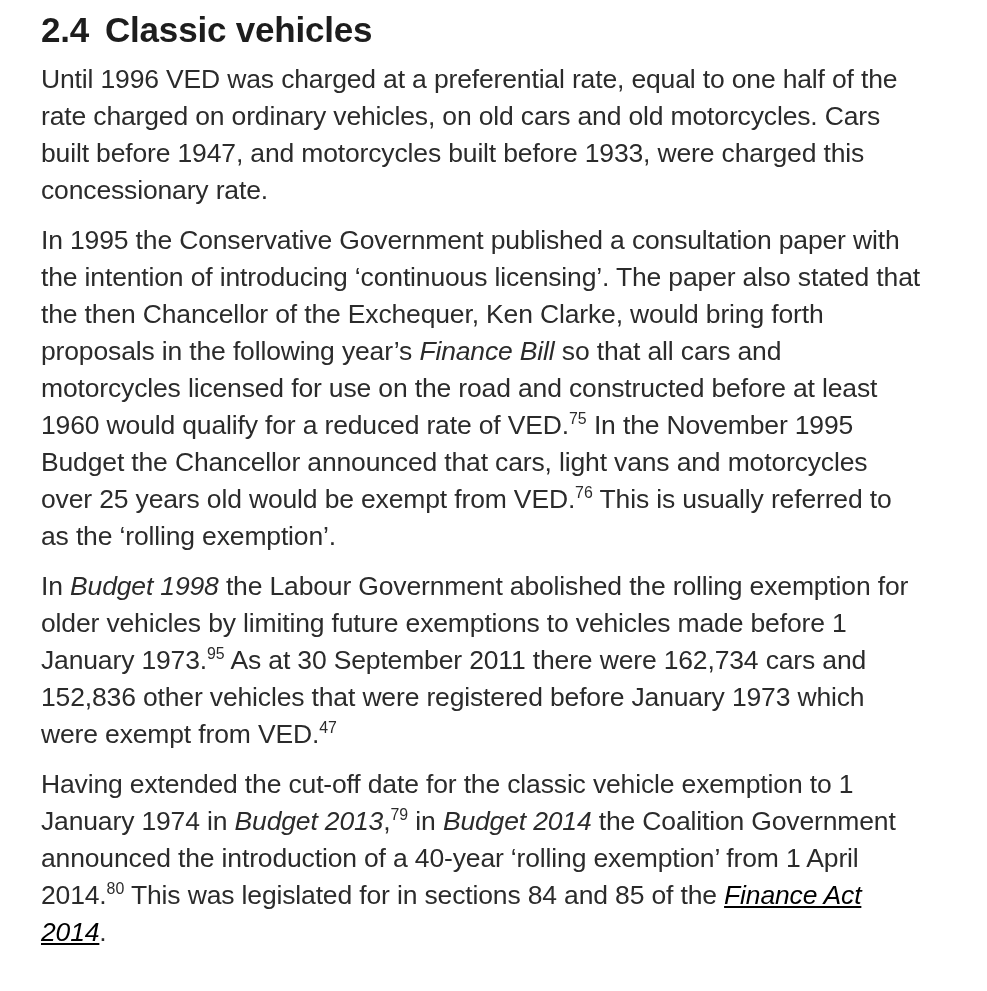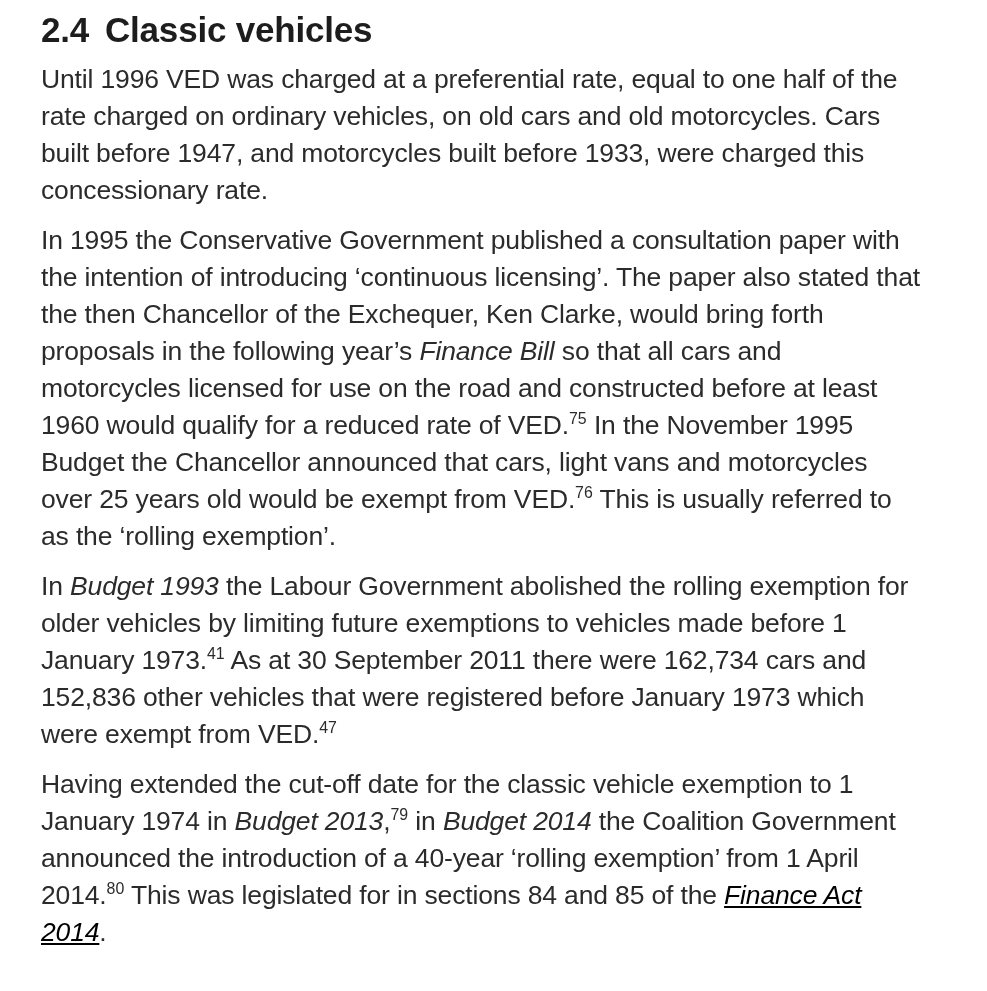--- a/index.html
+++ b/index.html
@@ -91,20 +91,20 @@
 
   <p class="body-para">
     <span>Until 1996 VED was charged at a preferential rate, equal to one half of the rate charged on ordinary vehicles, on old cars and old motorcycles. Cars built before 1947, and motorcycles built before 1933, were charged this concessionary rate.</span>
   </p>
 
   <p class="body-para">
     <span>In 1995 the Conservative Government published a consultation paper with the intention of introducing ‘continuous licensing’. The paper also stated that the then Chancellor of the Exchequer, Ken Clarke, would bring forth proposals in the following year’s </span><i>Finance Bill</i><span> so that all cars and motorcycles licensed for use on the road and constructed before at least 1960 would qualify for a reduced rate of VED.</span><sup class="fn">75</sup><span> In the November 1995 Budget the Chancellor announced that cars, light vans and motorcycles over 25 years old would be exempt from VED.</span><sup class="fn">76</sup><span>  This is usually referred to as the ‘rolling exemption’.</span>
   </p>
 
   <p class="body-para">
-    <span>In </span><i>Budget 1993</i><span> the Labour Government abolished the rolling exemption for older vehicles by limiting future exemptions to vehicles made before 1 January 1973.</span><sup class="fn">41</sup><span> As at 30 September 2011 there were 162,734 cars and 152,836 other vehicles that were registered before January 1973 which were exempt from VED.</span><sup class="fn">47</sup>
+    <span>In </span><i>Budget 1998</i><span> the Labour Government abolished the rolling exemption for older vehicles by limiting future exemptions to vehicles made before 1 January 1973.</span><sup class="fn">95</sup><span> As at 30 September 2011 there were 162,734 cars and 152,836 other vehicles that were registered before January 1973 which were exempt from VED.</span><sup class="fn">47</sup>
   </p>
 
   <p class="body-para">
     <span>Having extended the cut-off date for the classic vehicle exemption to 1 January 1974 in </span><i>Budget 2013</i><span>,</span><sup class="fn">79</sup><span> in </span><i>Budget 2014</i><span> the Coalition Government announced the introduction of a 40-year ‘rolling exemption’ from 1 April 2014.</span><sup class="fn">80</sup><span> This was legislated for in sections 84 and 85 of the </span><a class="doclink" href="#">Finance Act 2014</a><span>.</span>
   </p>
 
 </div>
 
 </body></html>

